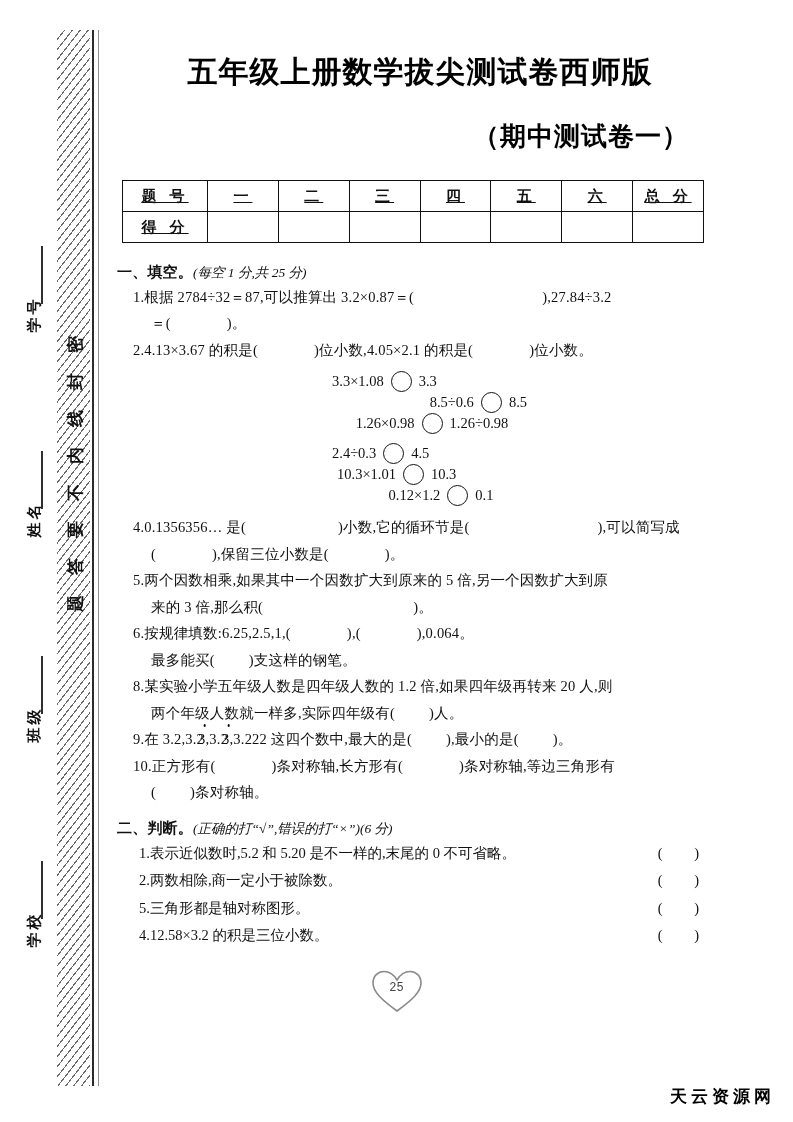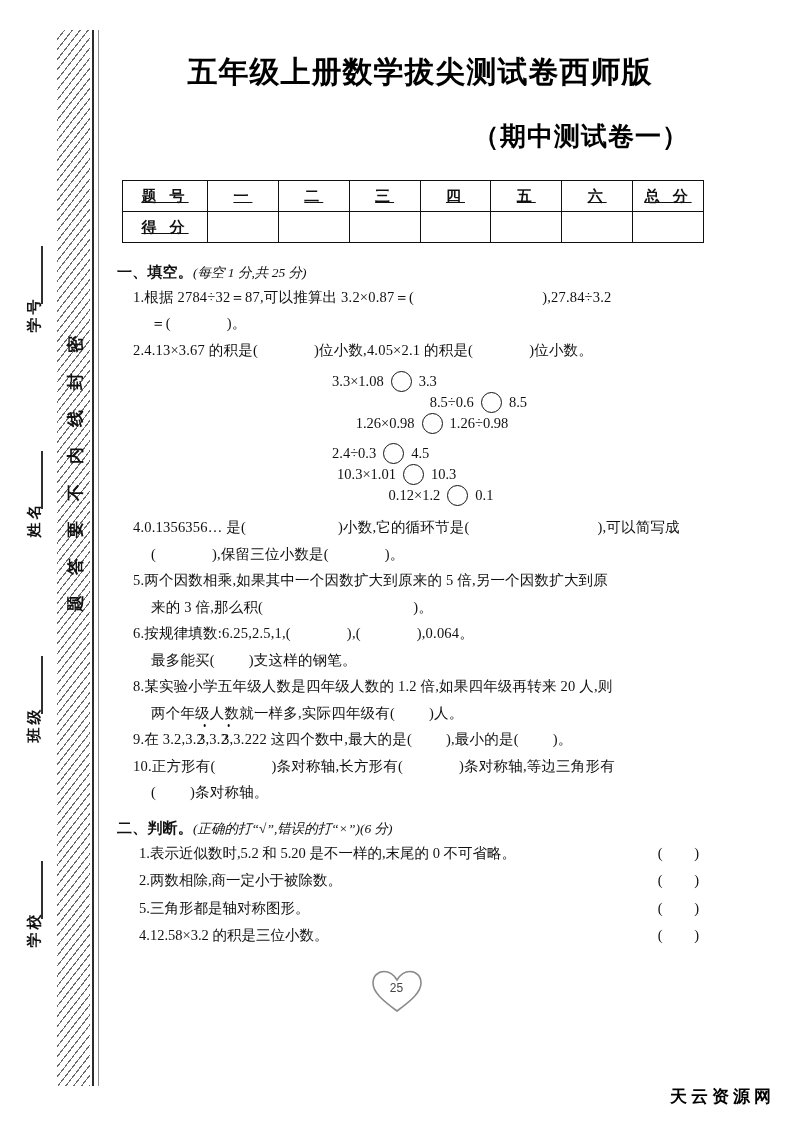--- a/index.html
+++ b/index.html
@@ -234,21 +234,21 @@
     transform: translateX(-50%);
     top: 968px;
     width: 54px; height: 46px;
   }
   .page-mark .num {
     position: absolute;
     left: 0; right: 0;
     top: 13px;
     text-align: center;
     font-size: 12px;
-    font-family: Liberation Sans, sans-serif;
+    font-family: Liberation Mono, monospace;
     color: #444;
   }
 
   
   .watermark {
     position: absolute;
     right: 18px;
     bottom: 14px;
     font-family: "DejaVu Sans", "Liberation Sans", sans-serif;
     font-size: 17px;

